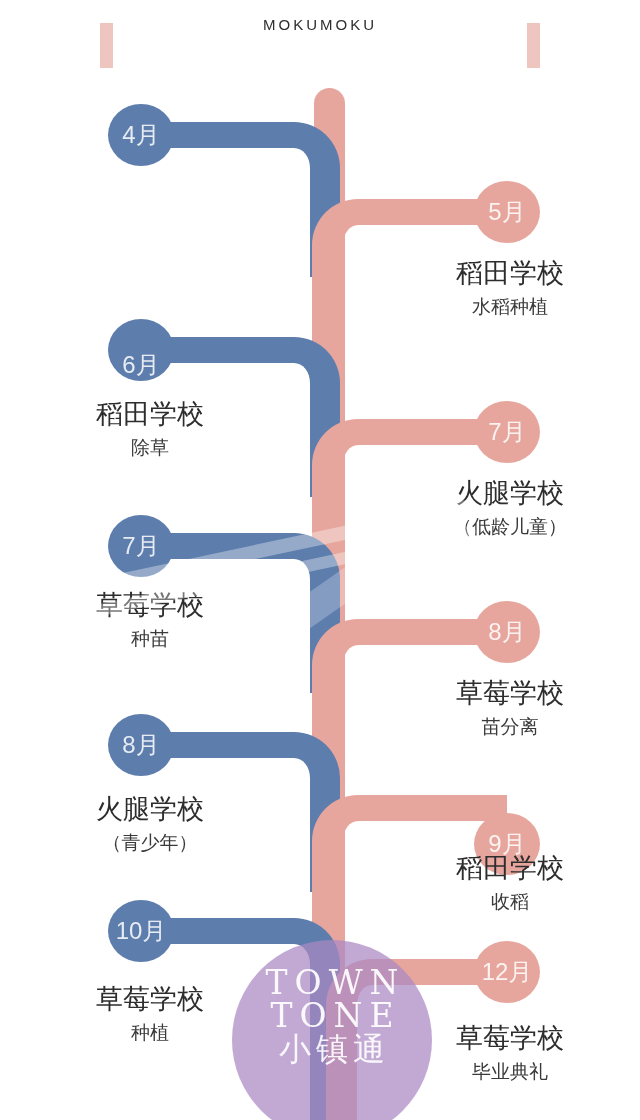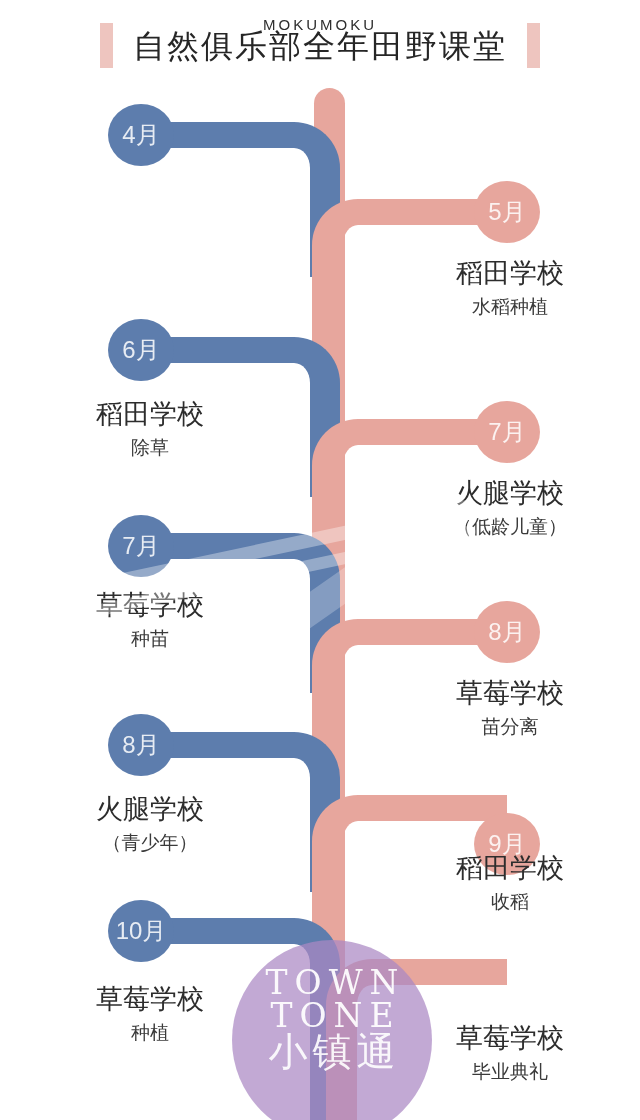--- a/index.html
+++ b/index.html
@@ -46,21 +46,21 @@
   .bl-4{top:918px;height:202px;z-index:10;}
   .br-4{top:959px;height:161px;z-index:11;left:326px;width:181px;}
   
   .circle{
     position:absolute;width:66px;height:62px;border-radius:50%;
     display:flex;align-items:center;justify-content:center;z-index:20;
   }
   .circle-left{background:#5d7dad;left:108px;}
   .circle-right{background:#e7a69d;left:474px;}
   .month{font-size:24px;color:rgba(255,255,255,0.85);white-space:nowrap;}
-  .cl-0{top:104px;} .cl-1{top:319px;} .cl-2{top:515px;} .cl-3{top:714px;} .cl-4{top:900px;}
+  .cl-0{top:104px;} .cl-1{top:319px;align-items:flex-end;} .cl-2{top:515px;} .cl-3{top:714px;} .cl-4{top:900px;}
   .cr-0{top:181px;} .cr-1{top:401px;} .cr-2{top:601px;} .cr-3{top:813px;} .cr-4{top:941px;}
   
   .etext{position:absolute;width:220px;text-align:center;z-index:21;}
   .etext-left{left:40px;}
   .etext-right{left:400px;}
   .line1{font-size:27px;font-weight:normal;color:#2d2d2d;line-height:32px;}
   .line2{font-size:19px;font-weight:normal;color:#3a3a3a;line-height:32px;margin-top:2px;}
   .tl-0{top:177px;} .tl-1{top:398px;} .tl-2{top:589px;} .tl-3{top:793px;} .tl-4{top:983px;}
   .tr-0{top:257px;} .tr-1{top:477px;} .tr-2{top:677px;} .tr-3{top:852px;} .tr-4{top:1022px;}
   .tl-0 .line1{font-weight:normal;}
@@ -78,34 +78,33 @@
     background:rgba(171,136,196,0.72);z-index:50;
     display:flex;flex-direction:column;align-items:center;
     padding-top:26px;box-sizing:border-box;
   }
   .wm-en{
     font-family:"DejaVu Serif","Liberation Serif",serif;
     font-size:33px;line-height:33px;letter-spacing:7px;text-indent:7px;
     color:rgba(255,255,255,0.93);
   }
   .wm-cn{
-    font-family:Liberation Sans, sans-serif;
-    font-size:39px;line-height:40px;letter-spacing:5px;text-indent:5px;
+    font-family:Liberation Mono, monospace;
+    font-size:32px;line-height:40px;letter-spacing:5px;text-indent:5px;
     color:rgba(255,255,255,0.9);
   }
 </style>
 </head>
 <body>
 
 <div class="canvas">
 
   <div class="brand">MOKUMOKU</div>
   <div class="title-bar left"></div>
   <div class="title-bar right"></div>
-  <div class="title">自然俱乐部全年田野课堂</div>
 
   <div class="spine"></div>
 
   <div class="branch branch-left bl-0"></div>
   <div class="branch branch-right br-0"></div>
   <div class="branch branch-left bl-1"></div>
   <div class="branch branch-right br-1"></div>
   <div class="branch branch-left bl-2"></div>
   <div class="branch branch-right br-2"></div>
   <div class="branch branch-left bl-3"></div>
@@ -133,20 +132,23 @@
     <span class="month">5月</span>
   </div>
   <div class="circle circle-right cr-1">
     <span class="month">7月</span>
   </div>
   <div class="circle circle-right cr-2">
     <span class="month">8月</span>
   </div>
   <div class="circle circle-right cr-3">
     <span class="month">9月</span>
+  </div>
+  <div class="circle circle-right cr-4">
+    <span class="month">12月</span>
   </div>
 
   <div class="etext etext-left tl-1">
     <div class="line1">稻田学校</div>
     <div class="line2">除草</div>
   </div>
   <div class="etext etext-left tl-2">
     <div class="line1">草莓学校</div>
     <div class="line2">种苗</div>
   </div>

